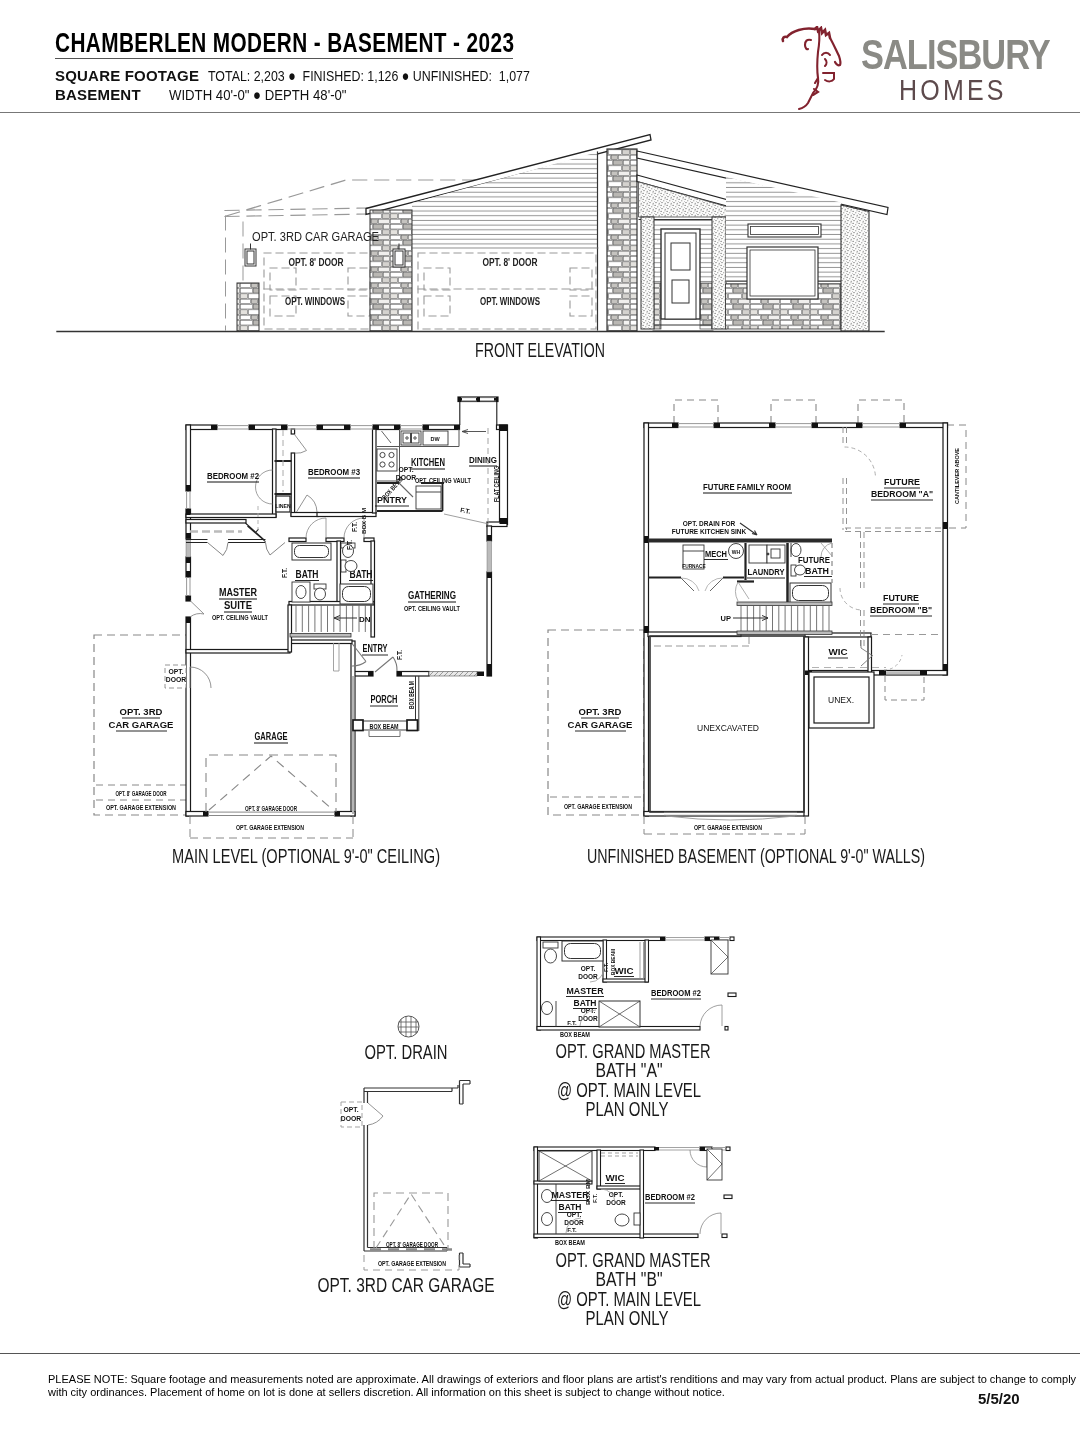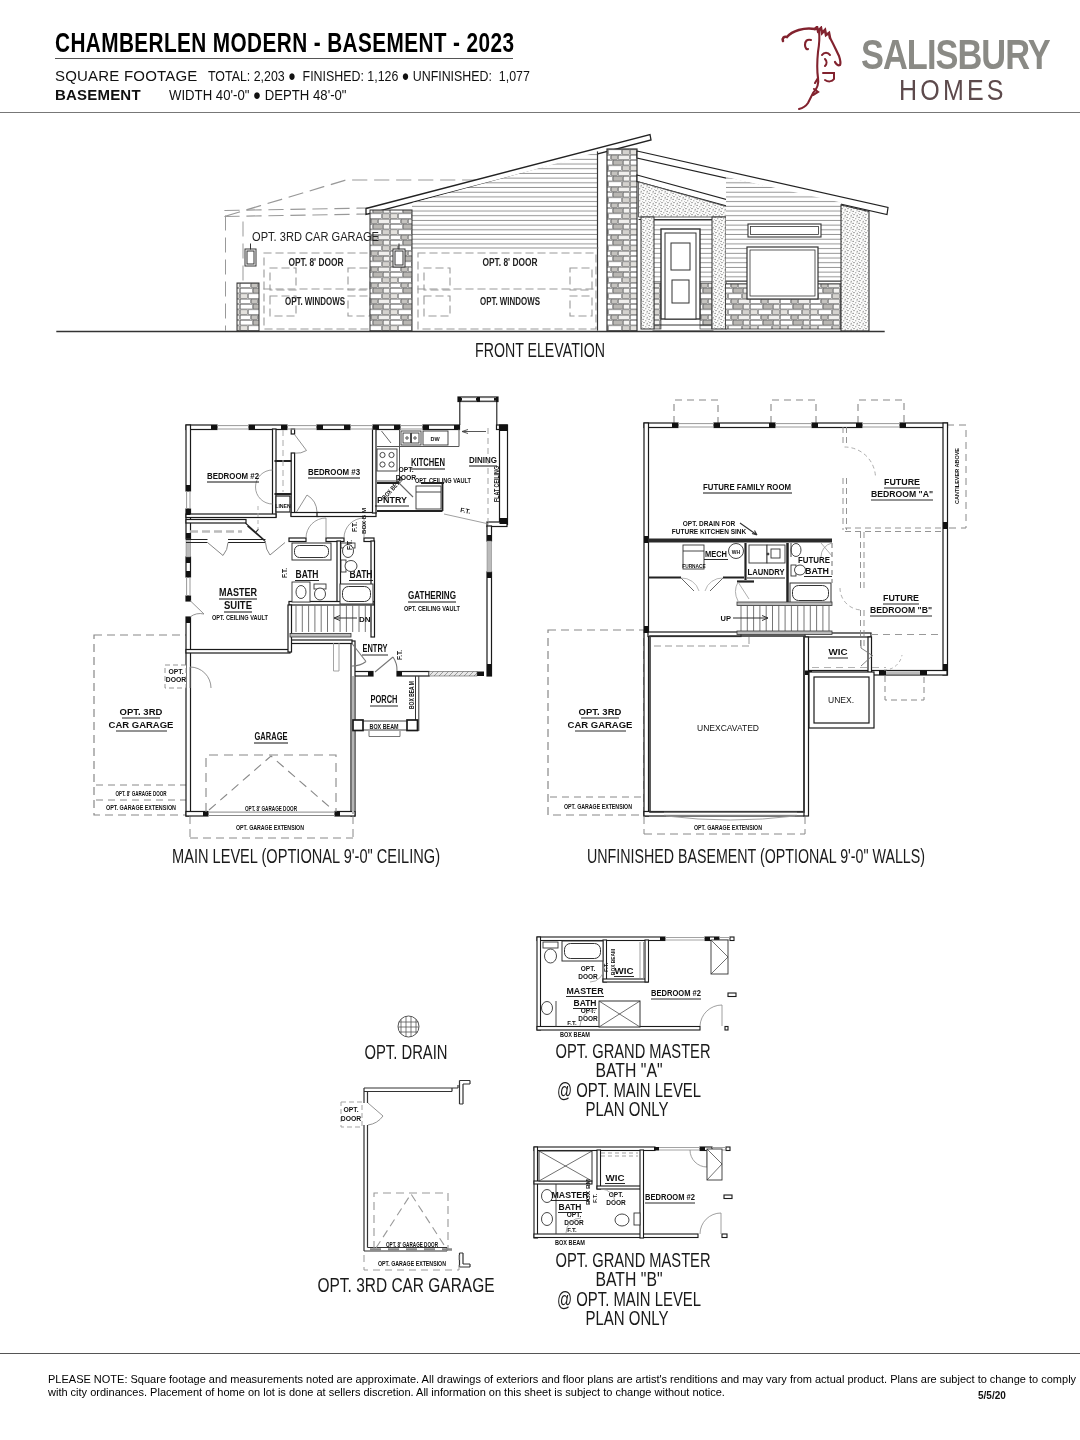--- a/index.html
+++ b/index.html
@@ -9,21 +9,21 @@
 svg text{font-family:"Liberation Sans",sans-serif;}
 </style>
 </head>
 <body>
 <div id="page">
 
 <div class="abs" style="left:55px;top:28px;font-size:27px;font-weight:bold;letter-spacing:0.5px;color:#000;transform:scaleX(0.77);transform-origin:left top;white-space:nowrap;">CHAMBERLEN MODERN - BASEMENT - 2023</div>
 
 <div class="abs" style="left:55px;top:58px;width:458px;height:1px;background:#555;"></div>
 
-<div class="abs" style="left:55px;top:67px;font-size:15px;font-weight:normal;letter-spacing:0.2px;">SQUARE FOOTAGE</div>
+<div class="abs" style="left:55px;top:67px;font-size:15px;font-weight:bold;letter-spacing:0.2px;">SQUARE FOOTAGE</div>
 <div class="abs" style="left:208px;top:67px;font-size:15.5px;transform:scaleX(0.8);transform-origin:left top;white-space:nowrap;">TOTAL: 2,203 ●&nbsp; FINISHED: 1,126 ● UNFINISHED:&nbsp; 1,077</div>
 
 <div class="abs" style="left:55px;top:86px;font-size:15px;font-weight:bold;letter-spacing:0.2px;">BASEMENT</div>
 <div class="abs" style="left:169px;top:86px;font-size:15.5px;transform:scaleX(0.85);transform-origin:left top;white-space:nowrap;">WIDTH 40'-0" ● DEPTH 48'-0"</div>
 
 <div class="abs" style="left:0;top:112px;width:1080px;height:1px;background:#777;"></div>
 
 <div class="abs" style="left:861px;top:31px;font-size:36px;font-weight:bold;color:#8a8a85;letter-spacing:-1px;transform:scale(0.955,1.16);transform-origin:left top;white-space:nowrap;">SALISBURY</div>
 <div class="abs" style="left:899px;top:72px;font-size:25px;color:#5d4a4c;letter-spacing:3.2px;transform:scale(1,1.2);transform-origin:left top;white-space:nowrap;">HOMES</div>
 
@@ -982,14 +982,14 @@
 <text x="306" y="863" text-anchor="middle" font-size="20" fill="#1a1a1a" textLength="268" lengthAdjust="spacingAndGlyphs">MAIN LEVEL (OPTIONAL 9'-0" CEILING)</text>
 
 <text x="756" y="863" text-anchor="middle" font-size="20" fill="#1a1a1a" textLength="338" lengthAdjust="spacingAndGlyphs">UNFINISHED BASEMENT (OPTIONAL 9'-0" WALLS)</text>
 </g>
 </svg>
 
 <div class="abs" style="left:0;top:1353px;width:1080px;height:1px;background:#555;"></div>
 
 <div class="abs" style="left:48px;top:1373px;width:1010px;font-size:11px;line-height:13.3px;color:#000;white-space:nowrap;">PLEASE NOTE: Square footage and measurements noted are approximate. All drawings of exteriors and floor plans are artist's renditions and may vary from actual product. Plans are subject to change to comply<br>with city ordinances. Placement of home on lot is done at sellers discretion. All information on this sheet is subject to change without notice.</div>
 
-<div class="abs" style="left:978px;top:1390px;font-size:10px;font-weight:bold;">5/5/20</div>
+<div class="abs" style="left:978px;top:1390px;font-size:15px;font-weight:bold;">5/5/20</div>
 </div>
 
 </body></html>

